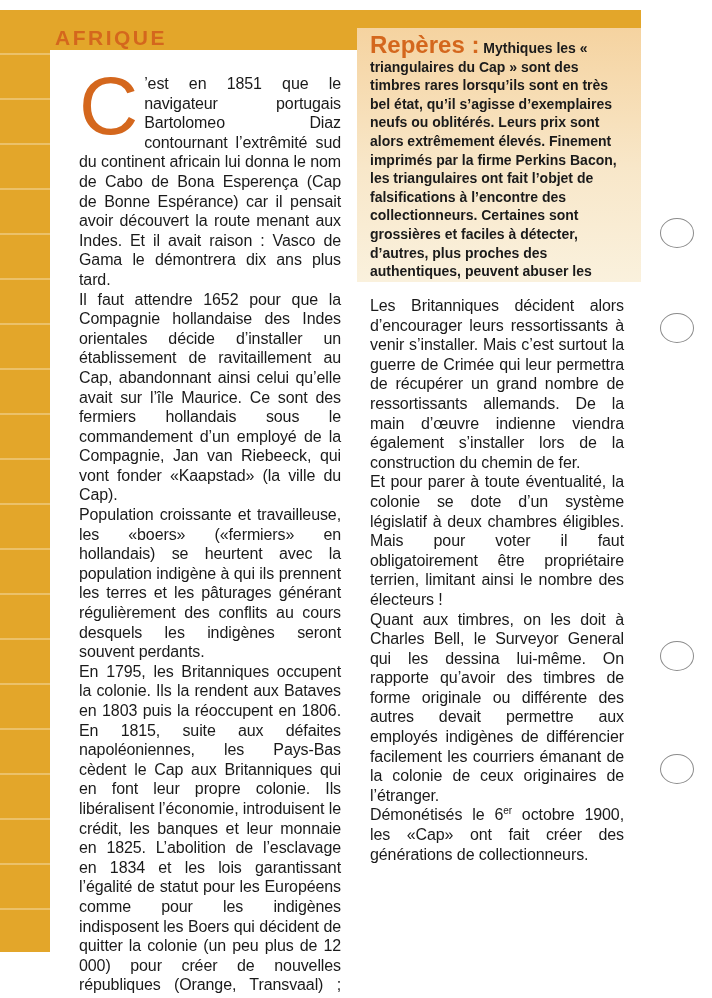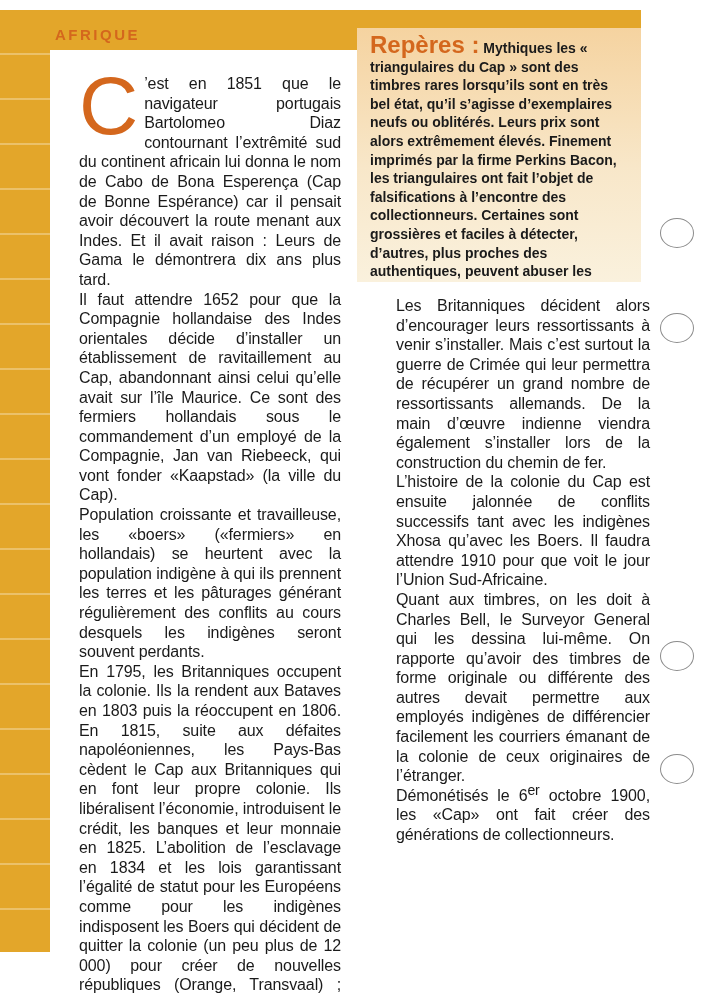--- a/index.html
+++ b/index.html
@@ -8,39 +8,39 @@
 
   
   .gold-band{position:absolute;left:0;top:10px;width:641px;height:40px;background:#E3A62A;}
   .gold-strip{position:absolute;left:0;top:10px;width:50px;height:942px;
     background:repeating-linear-gradient(180deg,
       rgba(255,255,255,0) 0px, rgba(255,255,255,0) 43px,
       rgba(255,255,255,0.30) 43px, rgba(255,255,255,0.30) 45px),
     #E3A62A;}
 
   .section-title{position:absolute;left:55px;top:26px;margin:0;
-    font-size:15px;font-weight:bold;letter-spacing:2.5px;color:#D4671D;}
+    font-size:21px;font-weight:bold;letter-spacing:2.5px;color:#D4671D;}
 
   
   .reperes{position:absolute;left:357px;top:28px;width:284px;height:254px;
     background:linear-gradient(180deg,#F5D3A0 0%,#F8E7C9 55%,#FAF1DD 100%);
     box-sizing:border-box;padding:8px 12px 8px 13px;overflow:hidden;}
   .reperes p{margin:0;font-size:14px;line-height:18.6px;font-weight:bold;color:#1A1A1A;text-align:left;}
   .reperes-label{color:#D4671D;font-size:24px;font-weight:bold;}
 
   
   .col{position:absolute;color:#1A1A1A;font-size:16px;line-height:19.6px;
     text-align:justify;letter-spacing:-0.1px;}
   .col p{margin:0;}
   .col-left{left:79px;top:74px;width:262px;}
-  .col-right{left:396px;top:296px;width:254px;}
+  .col-right{left:370px;top:296px;width:254px;}
   .dropcap{float:left;color:#D4671D;font-size:82px;line-height:60px;
     padding:2px 6px 0 0;font-weight:normal;}
   .latin{}
-  sup{font-size:14px;line-height:0;}
+  sup{font-size:10px;line-height:0;}
 
   
   .hole{position:absolute;left:660px;width:32px;height:28px;border:1px solid #8B8B8B;
     border-radius:50%;background:#ffffff;}
   .hole-1{top:218px;}
   .hole-2{top:313px;}
   .hole-3{top:641px;}
   .hole-4{top:754px;}
 </style>
 </head>
@@ -54,29 +54,29 @@
   <h1 class="section-title">AFRIQUE</h1>
 
   <aside class="reperes">
     <p>
       <span class="reperes-label">Repères :</span>
       <span>Mythiques les « triangulaires du Cap » sont des timbres rares lorsqu’ils sont en très bel état, qu’il s’agisse d’exemplaires neufs ou oblitérés. Leurs prix sont alors extrêmement élevés. Finement imprimés par la firme Perkins Bacon, les triangulaires ont fait l’objet de falsifications à l’encontre des collectionneurs. Certaines sont grossières et faciles à détecter, d’autres, plus proches des authentiques, peuvent abuser les philatélistes.</span>
     </p>
   </aside>
 
   <div class="col col-left">
-    <p><span class="dropcap">C</span><span>’est en 1851 que le navigateur portugais Bartolomeo Diaz contournant l’extrêmité sud du continent africain lui donna le nom de </span><span class="latin">Cabo de Bona Esperença</span><span> (Cap de Bonne Espérance) car il pensait avoir découvert la route menant aux Indes. Et il avait raison : Leurs de Gama le démontrera dix ans plus tard.</span></p>
+    <p><span class="dropcap">C</span><span>’est en 1851 que le navigateur portugais Bartolomeo Diaz contournant l’extrêmité sud du continent africain lui donna le nom de </span><span class="latin">Cabo de Bona Esperença</span><span> (Cap de Bonne Espérance) car il pensait avoir découvert la route menant aux Indes. Et il avait raison : Vasco de Gama le démontrera dix ans plus tard.</span></p>
     <p>Il faut attendre 1652 pour que la Compagnie hollandaise des Indes orientales décide d’installer un établissement de ravitaillement au Cap, abandonnant ainsi celui qu’elle avait sur l’île Maurice. Ce sont des fermiers hollandais sous le commandement d’un employé de la Compagnie, Jan van Riebeeck, qui vont fonder «Kaapstad» (la ville du Cap).</p>
     <p>Population croissante et travailleuse, les «boers» («fermiers» en hollandais) se heurtent avec la population indigène à qui ils prennent les terres et les pâturages générant régulièrement des conflits au cours desquels les indigènes seront souvent perdants.</p>
     <p>En 1795, les Britanniques occupent la colonie. Ils la rendent aux Bataves en 1803 puis la réoccupent en 1806. En 1815, suite aux défaites napoléoniennes, les Pays-Bas cèdent le Cap aux Britanniques qui en font leur propre colonie. Ils libéralisent l’économie, introduisent le crédit, les banques et leur monnaie en 1825. L’abolition de l’esclavage en 1834 et les lois garantissant l’égalité de statut pour les Européens comme pour les indigènes indisposent les Boers qui décident de quitter la colonie (un peu plus de 12 000) pour créer de nouvelles républiques (Orange, Transvaal) ; c’est ce qu’on a appelé le grand Trek.</p>
   </div>
 
   <div class="col col-right">
     <p>Les Britanniques décident alors d’encourager leurs ressortissants à venir s’installer. Mais c’est surtout la guerre de Crimée qui leur permettra de récupérer un grand nombre de ressortissants allemands. De la main d’œuvre indienne viendra également s’installer lors de la construction du chemin de fer.</p>
-    <p>L’histoire de la colonie du Cap est ensuite jalonnée de conflits successifs tant avec les indigènes Xhosa qu’avec les Boers. Il faudra attendre 1910 pour que voit le jour l’Union Sud-Africaine.</p>
+    <p>Et pour parer à toute éventualité, la colonie se dote d’un système législatif à deux chambres éligibles. Mais pour voter il faut obligatoirement être propriétaire terrien, limitant ainsi le nombre des électeurs !</p>
     <p>Quant aux timbres, on les doit à Charles Bell, le Surveyor General qui les dessina lui-même. On rapporte qu’avoir des timbres de forme originale ou différente des autres devait permettre aux employés indigènes de différencier facilement les courriers émanant de la colonie de ceux originaires de l’étranger.</p>
     <p><span>Démonétisés le 6</span><sup>er</sup><span> octobre 1900, les «Cap» ont fait créer des générations de collectionneurs.</span></p>
   </div>
 
   <div class="hole hole-1"></div>
   <div class="hole hole-2"></div>
   <div class="hole hole-3"></div>
   <div class="hole hole-4"></div>
 
 </div>

